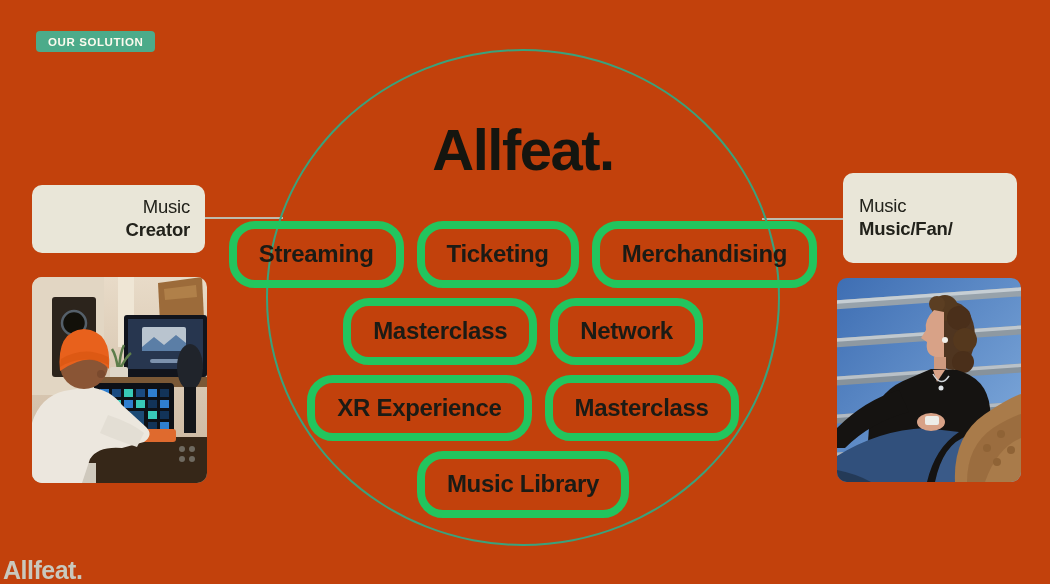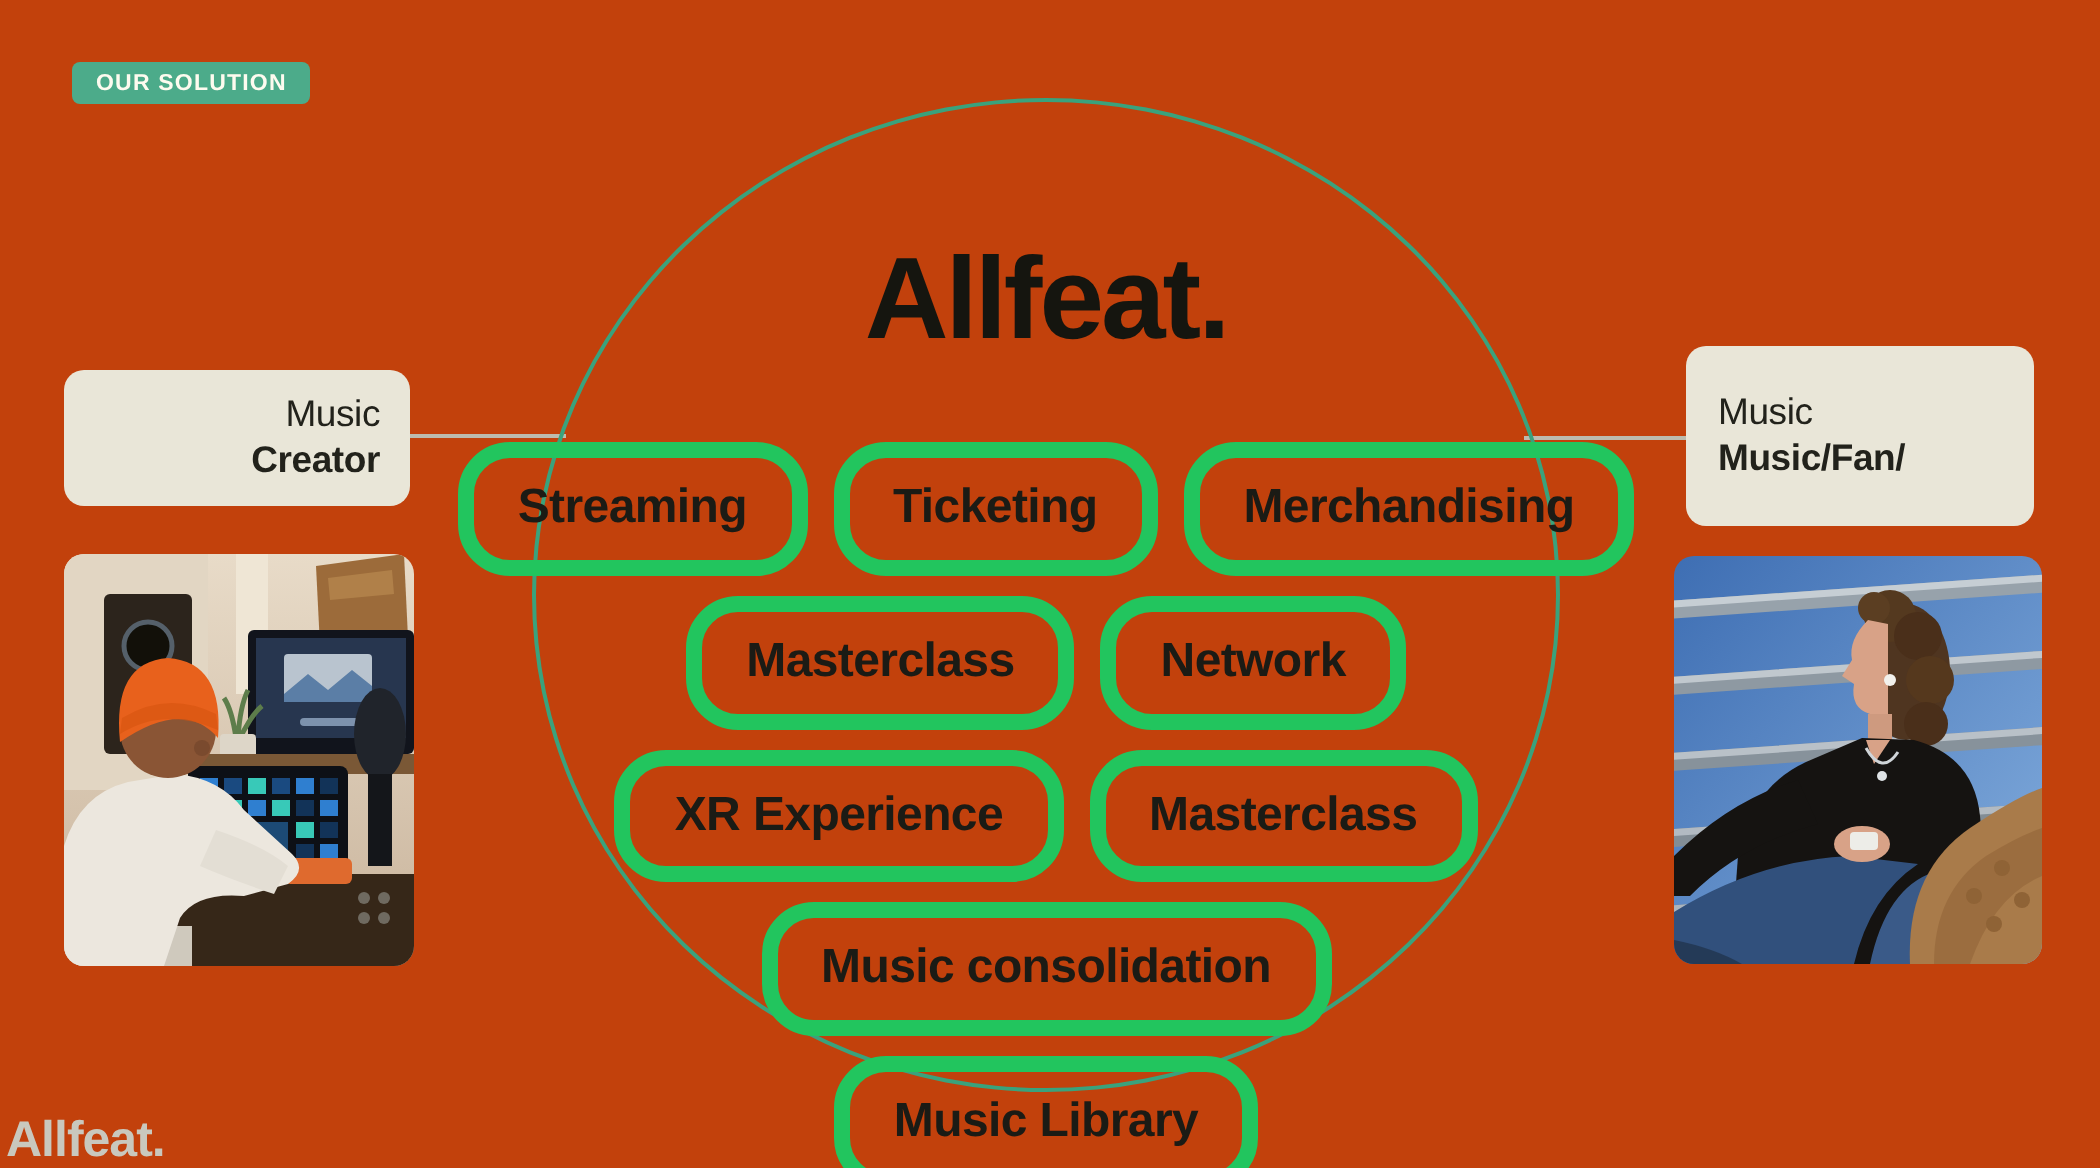--- a/index.html
+++ b/index.html
@@ -94,23 +94,20 @@
         <span class="pill">Ticketing</span>
         <span class="pill">Merchandising</span>
       </div>
       <div class="pill-row">
         <span class="pill">Masterclass</span>
         <span class="pill">Network</span>
       </div>
       <div class="pill-row">
         <span class="pill">XR Experience</span>
         <span class="pill">Masterclass</span>
-      </div>
-      <div class="pill-row">
-        <span class="pill">Music consolidation</span>
       </div>
       <div class="pill-row">
         <span class="pill">Music Library</span>
       </div>
     </div>
   </div>
 
   <div class="photo left-photo">
     <svg viewBox="0 0 175 206" preserveAspectRatio="none">
       <defs>

